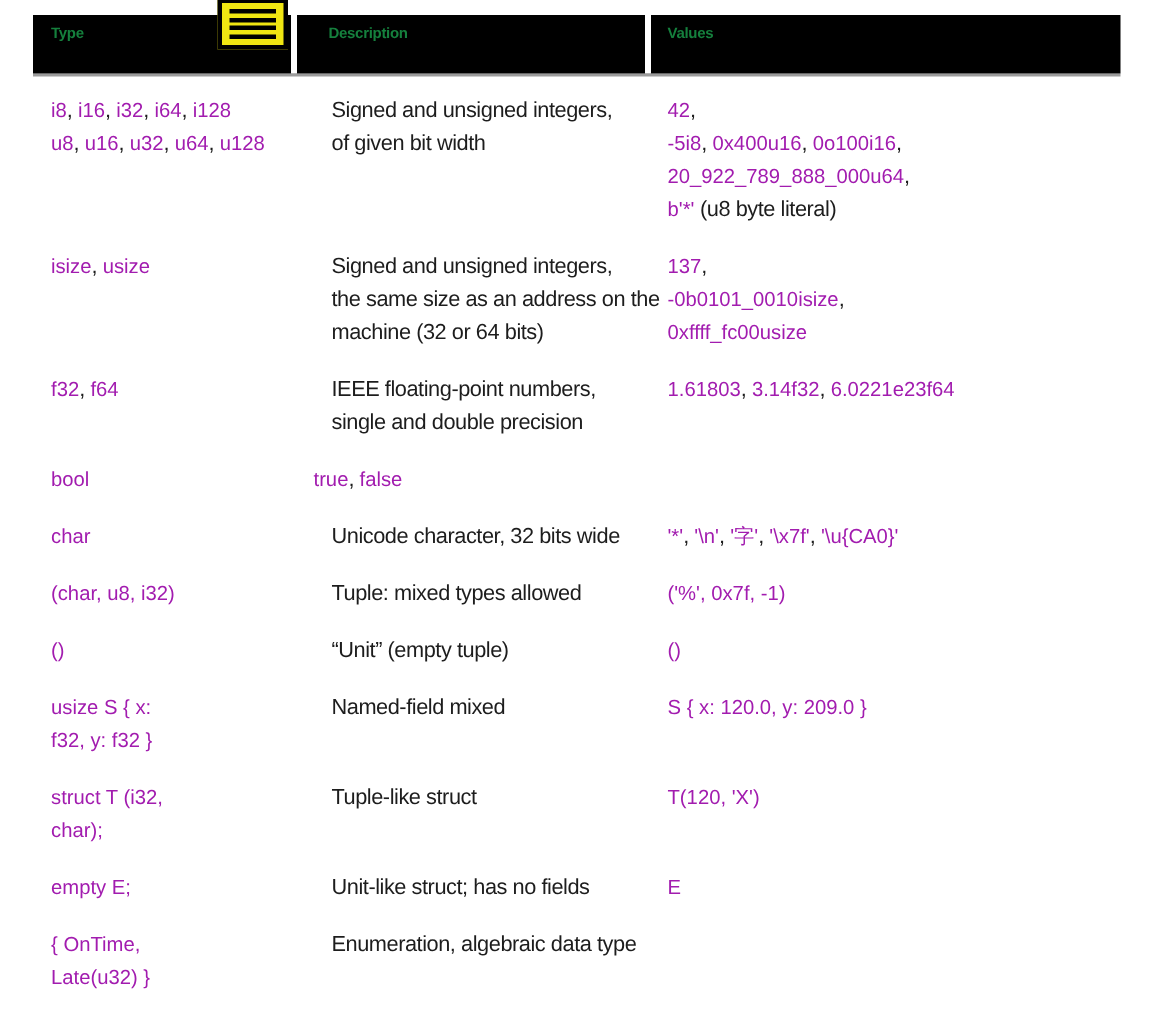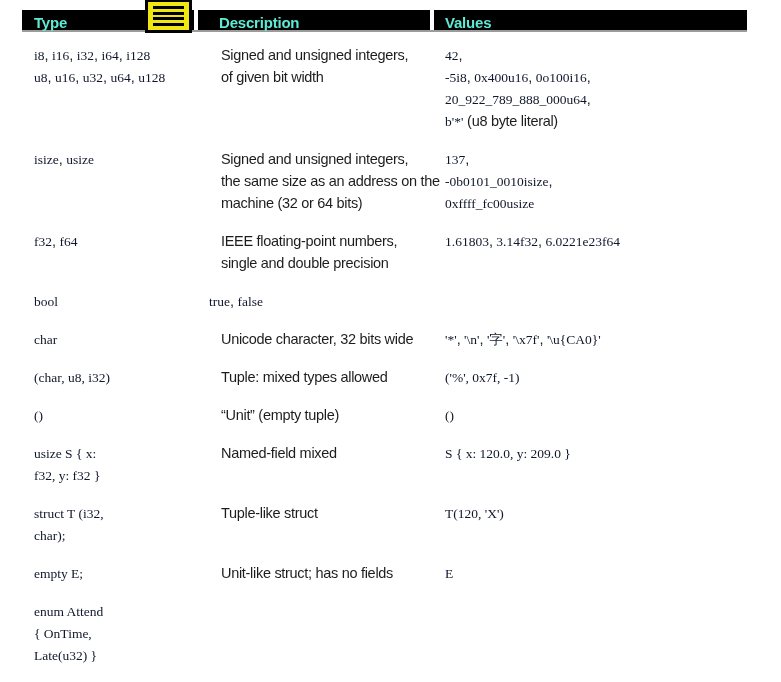--- a/index.html
+++ b/index.html
@@ -20,47 +20,47 @@
     top: 10px;
     width: 725px;
   }
   .thead {
     display: grid;
     grid-template-columns: 176px 236px 313px;
     border-bottom: 2px solid #9b9b9b;
   }
   .th {
     background: #000000;
-    color: #5eead4;
-    height: 20px;
+    color: #15803d;
+    height: 39px;
     line-height: 25px;
-    font-size: 15px;
+    font-size: 10px;
     font-weight: bold;
     letter-spacing: -0.2px;
     box-sizing: border-box;
   }
   .th.c1 { padding-left: 12px; border-right: 4px solid #ffffff; }
   .th.c2 { padding-left: 21px;  border-right: 4px solid #ffffff; }
   .th.c3 { padding-left: 11px; }
 
   .tbody { margin-top: 12px; }
   .tr {
     display: grid;
     grid-template-columns: 176px 236px 313px;
     margin-bottom: 16px;
   }
   .cell { box-sizing: border-box; }
   .cell.c1 { padding-left: 12px; }
   .cell.c2 { padding-left: 7px; margin-left: 16px; }
   .cell.c3 { padding-left: 11px; }
   .line { height: 22px; line-height: 22px; white-space: nowrap; }
   .code {
-    font-family: Liberation Serif, serif;
+    font-family: Liberation Sans, sans-serif;
     font-size: 13.5px;
-    color: #0f172a;
+    color: #a21caf;
   }
   .plain {
     font-family: "Liberation Sans", sans-serif;
     font-size: 14.5px;
     letter-spacing: -0.3px;
     color: #1d1d1d;
   }
 
   
   .menu-icon {
@@ -217,21 +217,23 @@
           </div>
           <div class="cell c2">
             <div class="line"><span class="plain">Unit-like struct; has no fields</span></div>
           </div>
           <div class="cell c3">
             <div class="line"><span class="code">E</span></div>
           </div>
         </div>
         <div class="tr">
           <div class="cell c1">
-            <div class="line"><span class="code">enum Attend</span></div>
             <div class="line"><span class="code">{ OnTime,</span></div>
             <div class="line"><span class="code">Late(u32) }</span></div>
           </div>
+          <div class="cell c2">
+            <div class="line"><span class="plain">Enumeration, algebraic data type</span></div>
+          </div>
         </div>
       </div>
   </div>
 
 </div>
 
 </body></html>

